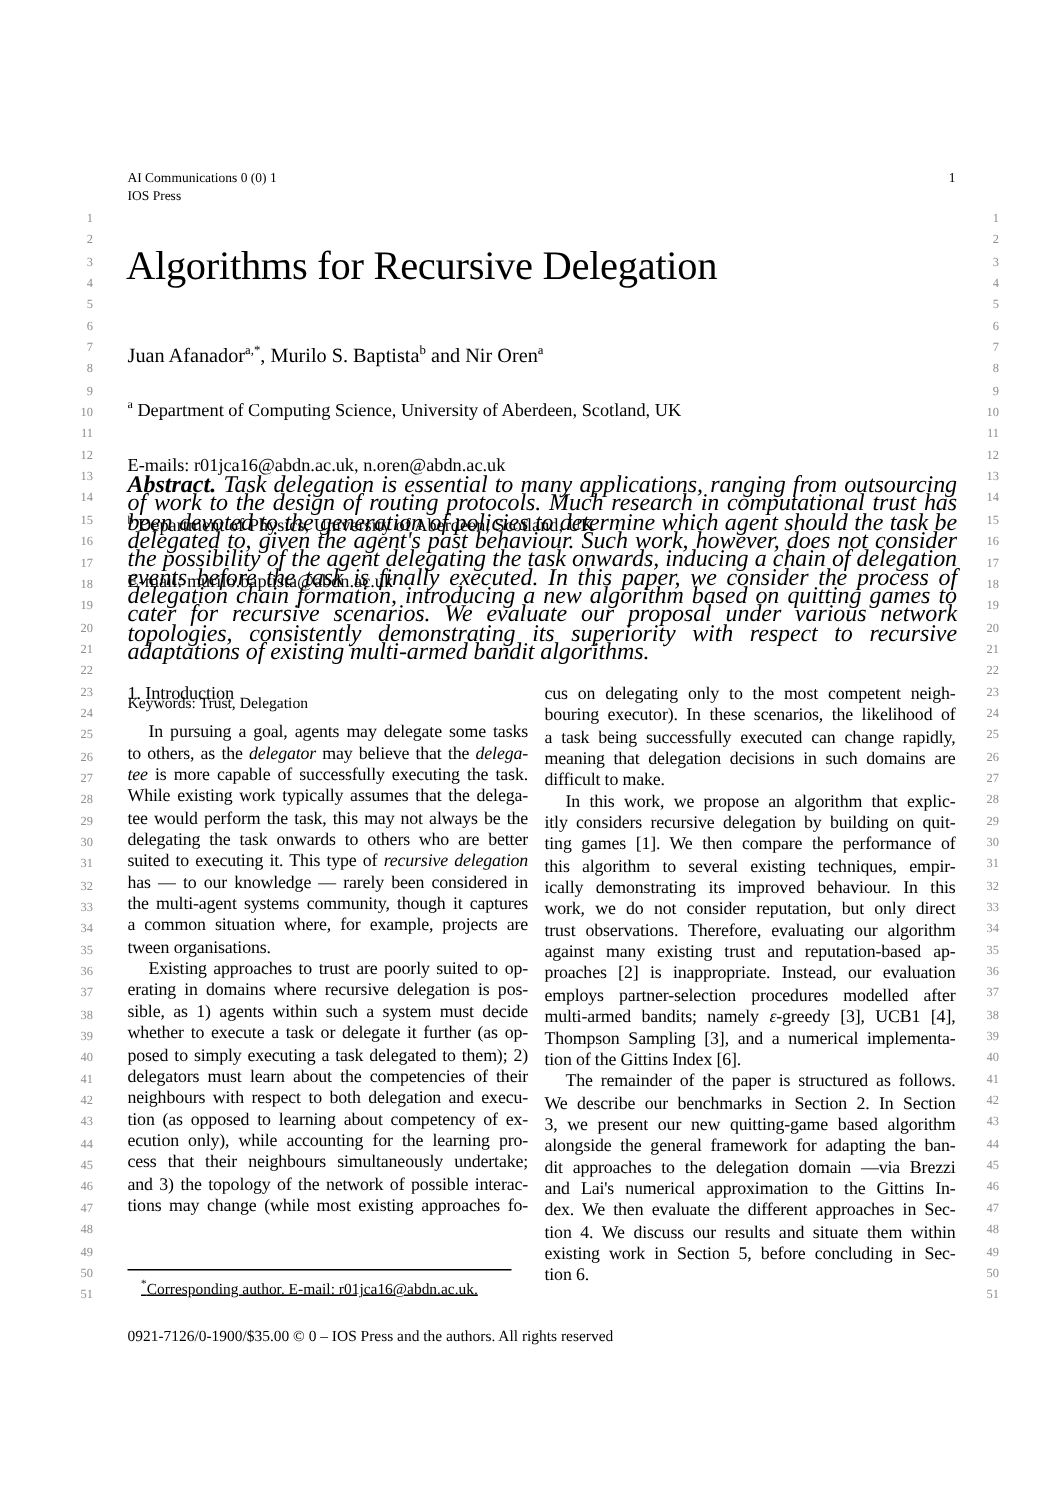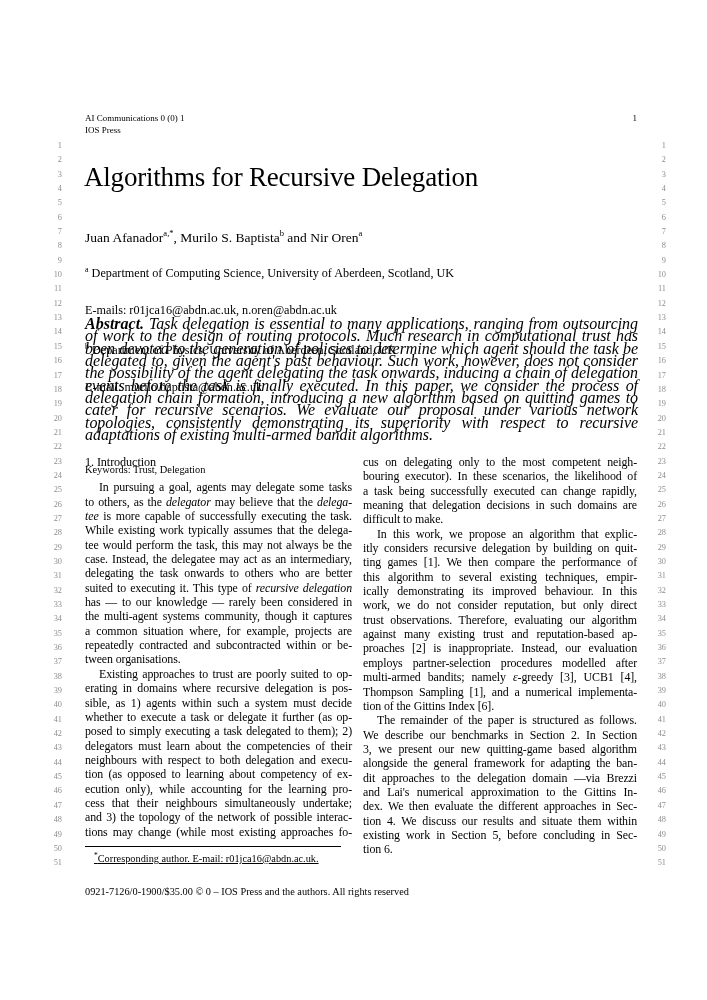--- a/index.html
+++ b/index.html
@@ -180,27 +180,25 @@
   </div>
 
   <div class="col col-left">
     <div class="sec-heading">1. Introduction</div>
     <div class="lines">
         <div class="ln in">In pursuing a goal, agents may delegate some tasks</div>
         <div class="ln">to others, as the <i>delegator</i> may believe that the <i>delega-</i></div>
         <div class="ln"><i>tee</i> is more capable of successfully executing the task.</div>
         <div class="ln">While existing work typically assumes that the delega-</div>
         <div class="ln">tee would perform the task, this may not always be the</div>
-        <div class="ln">case. Instead, the delegatee may act as an intermediary,</div>
         <div class="ln">delegating the task onwards to others who are better</div>
         <div class="ln">suited to executing it. This type of <i>recursive delegation</i></div>
         <div class="ln">has — to our knowledge — rarely been considered in</div>
         <div class="ln">the multi-agent systems community, though it captures</div>
         <div class="ln">a common situation where, for example, projects are</div>
-        <div class="ln">repeatedly contracted and subcontracted within or be-</div>
         <div class="ln end">tween organisations.</div>
         <div class="ln in">Existing approaches to trust are poorly suited to op-</div>
         <div class="ln">erating in domains where recursive delegation is pos-</div>
         <div class="ln">sible, as 1) agents within such a system must decide</div>
         <div class="ln">whether to execute a task or delegate it further (as op-</div>
         <div class="ln">posed to simply executing a task delegated to them); 2)</div>
         <div class="ln">delegators must learn about the competencies of their</div>
         <div class="ln">neighbours with respect to both delegation and execu-</div>
         <div class="ln">tion (as opposed to learning about competency of ex-</div>
         <div class="ln">ecution only), while accounting for the learning pro-</div>
@@ -221,21 +219,21 @@
         <div class="ln">itly considers recursive delegation by building on quit-</div>
         <div class="ln">ting games [1]. We then compare the performance of</div>
         <div class="ln">this algorithm to several existing techniques, empir-</div>
         <div class="ln">ically demonstrating its improved behaviour. In this</div>
         <div class="ln">work, we do not consider reputation, but only direct</div>
         <div class="ln">trust observations. Therefore, evaluating our algorithm</div>
         <div class="ln">against many existing trust and reputation-based ap-</div>
         <div class="ln">proaches [2] is inappropriate. Instead, our evaluation</div>
         <div class="ln">employs partner-selection procedures modelled after</div>
         <div class="ln">multi-armed bandits; namely <i>ε</i>-greedy [3], UCB1 [4],</div>
-        <div class="ln">Thompson Sampling [1], and a numerical implementa-</div>
+        <div class="ln">Thompson Sampling [3], and a numerical implementa-</div>
         <div class="ln end">tion of the Gittins Index [6].</div>
         <div class="ln in">The remainder of the paper is structured as follows.</div>
         <div class="ln">We describe our benchmarks in Section 2. In Section</div>
         <div class="ln">3, we present our new quitting-game based algorithm</div>
         <div class="ln">alongside the general framework for adapting the ban-</div>
         <div class="ln">dit approaches to the delegation domain —via Brezzi</div>
         <div class="ln">and Lai's numerical approximation to the Gittins In-</div>
         <div class="ln">dex. We then evaluate the different approaches in Sec-</div>
         <div class="ln">tion 4. We discuss our results and situate them within</div>
         <div class="ln">existing work in Section 5, before concluding in Sec-</div>

